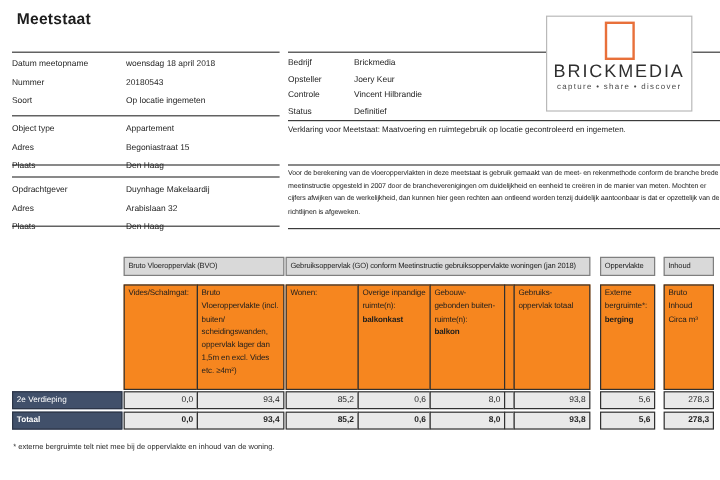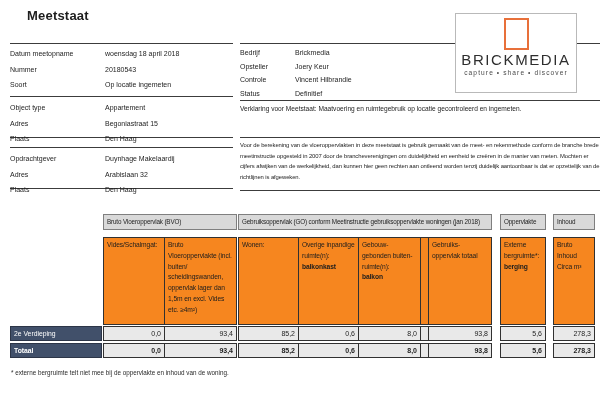--- a/index.html
+++ b/index.html
@@ -1,18 +1,18 @@
 <!DOCTYPE html>
 <html><head>
 <meta charset="utf-8">
 <style>
   html,body{margin:0;padding:0;background:#fff;}
   .page{position:relative;width:600px;height:400px;background:#fff;overflow:hidden;
         font-family:"Liberation Sans",sans-serif;color:#1d1d1d;}
-  .title{position:absolute;left:27px;top:8px;font-size:13px;font-weight:bold;letter-spacing:.2px;}
+  .title{position:absolute;left:14px;top:8px;font-size:13px;font-weight:bold;letter-spacing:.2px;}
 
   
   .iblock{position:absolute;box-sizing:border-box;}
   .b1{left:10px;top:43px;width:223px;height:54px;border-top:1.3px solid #3c3c3c;border-bottom:1.3px solid #3c3c3c;padding-top:2px;}
   .b2{left:10px;top:97px;width:223px;height:41px;border-bottom:1.3px solid #3c3c3c;padding-top:3px;}
   .b3{left:10px;top:147px;width:223px;height:42px;border-top:1.3px solid #3c3c3c;border-bottom:1.3px solid #3c3c3c;padding-top:3px;}
   .br{left:240px;top:43px;width:360px;height:58px;border-top:1.3px solid #3c3c3c;border-bottom:1.3px solid #3c3c3c;padding-top:2px;}
   .irow{display:flex;font-size:7px;line-height:15.5px;}
   .br .irow{line-height:13.5px;}
   .irow .lbl{width:95px;flex:none;}

